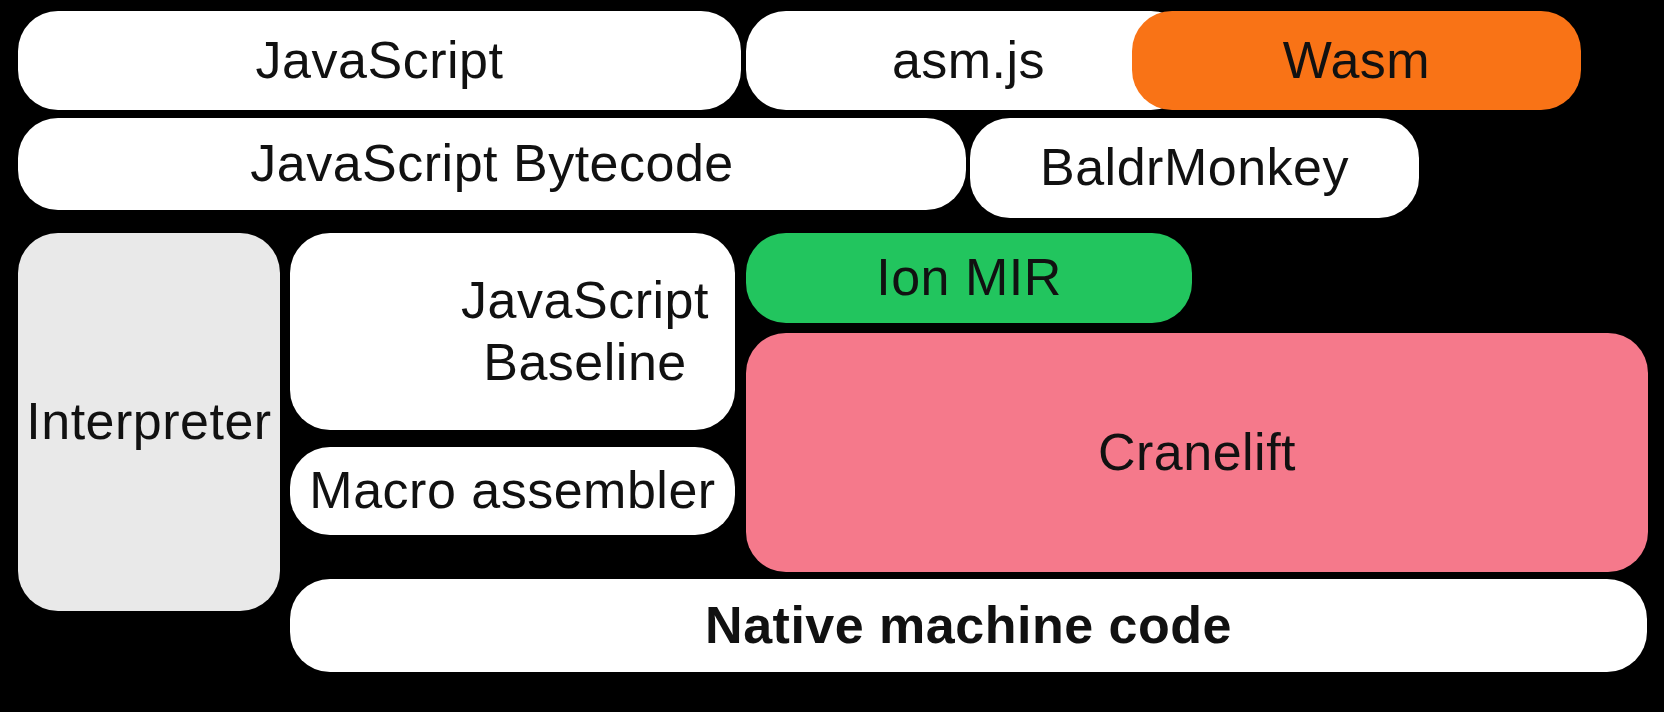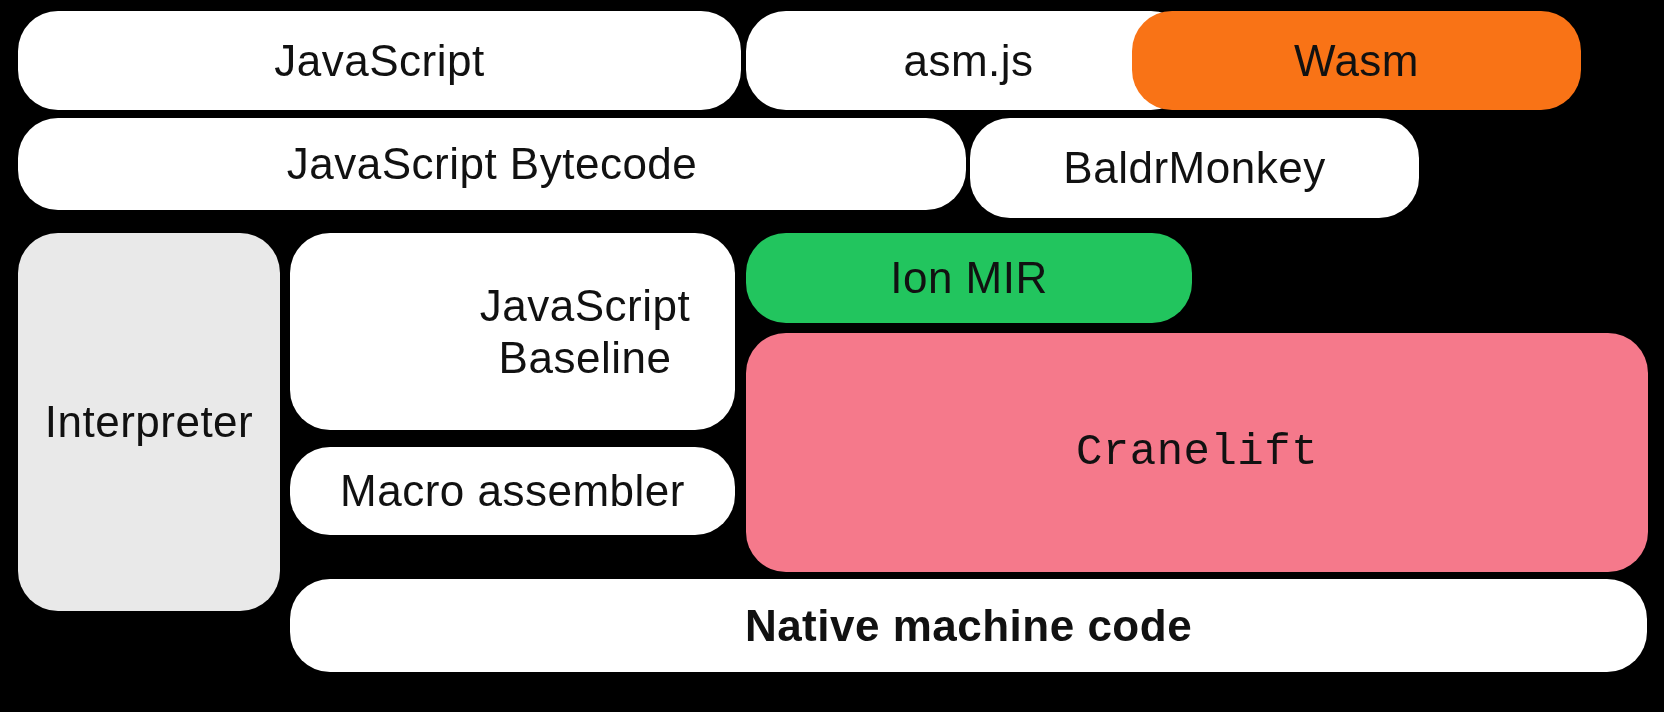--- a/index.html
+++ b/index.html
@@ -12,21 +12,21 @@
     font-family: "Liberation Sans", "DejaVu Sans", sans-serif;
   }
   .node {
     position: absolute;
     border-radius: 40px;
     display: flex;
     align-items: center;
     justify-content: center;
     text-align: center;
     color: #111111;
-    font-size: 44px;
+    font-size: 52px;
     line-height: 1.18;
     letter-spacing: 0.5px;
     box-sizing: border-box;
   }
   .node .lbl { display: block; }
   
   .node.baseline .lbl { max-width: 300px; }
 </style>
 </head>
 <body>
@@ -58,21 +58,21 @@
   </div>
 
   <div class="node baseline" style="left: 290px; top: 233px; width: 445px; height: 197px; background-color: rgb(255, 255, 255); justify-content: flex-end;">
     <span class="lbl">JavaScript Baseline</span>
   </div>
 
   <div class="node" style="left: 746px; top: 233px; width: 446px; height: 90px; background-color: #22c55e;">
     <span class="lbl">Ion MIR</span>
   </div>
 
-  <div class="node" style="left: 746px; top: 333px; width: 902px; height: 239px; background-color: rgb(245, 121, 139); font-family: Liberation Mono, monospace;">
+  <div class="node" style="left: 746px; top: 333px; width: 902px; height: 239px; background-color: rgb(245, 121, 139);">
     <span class="lbl">Cranelift</span>
   </div>
 
   <div class="node" style="left: 290px; top: 447px; width: 445px; height: 88px; background-color: rgb(255, 255, 255); align-items: center;">
     <span class="lbl">Macro assembler</span>
   </div>
 
   <div class="node" style="left: 290px; top: 579px; width: 1357px; height: 93px; background-color: rgb(255, 255, 255); font-weight: bold;">
     <span class="lbl">Native machine code</span>
   </div>

